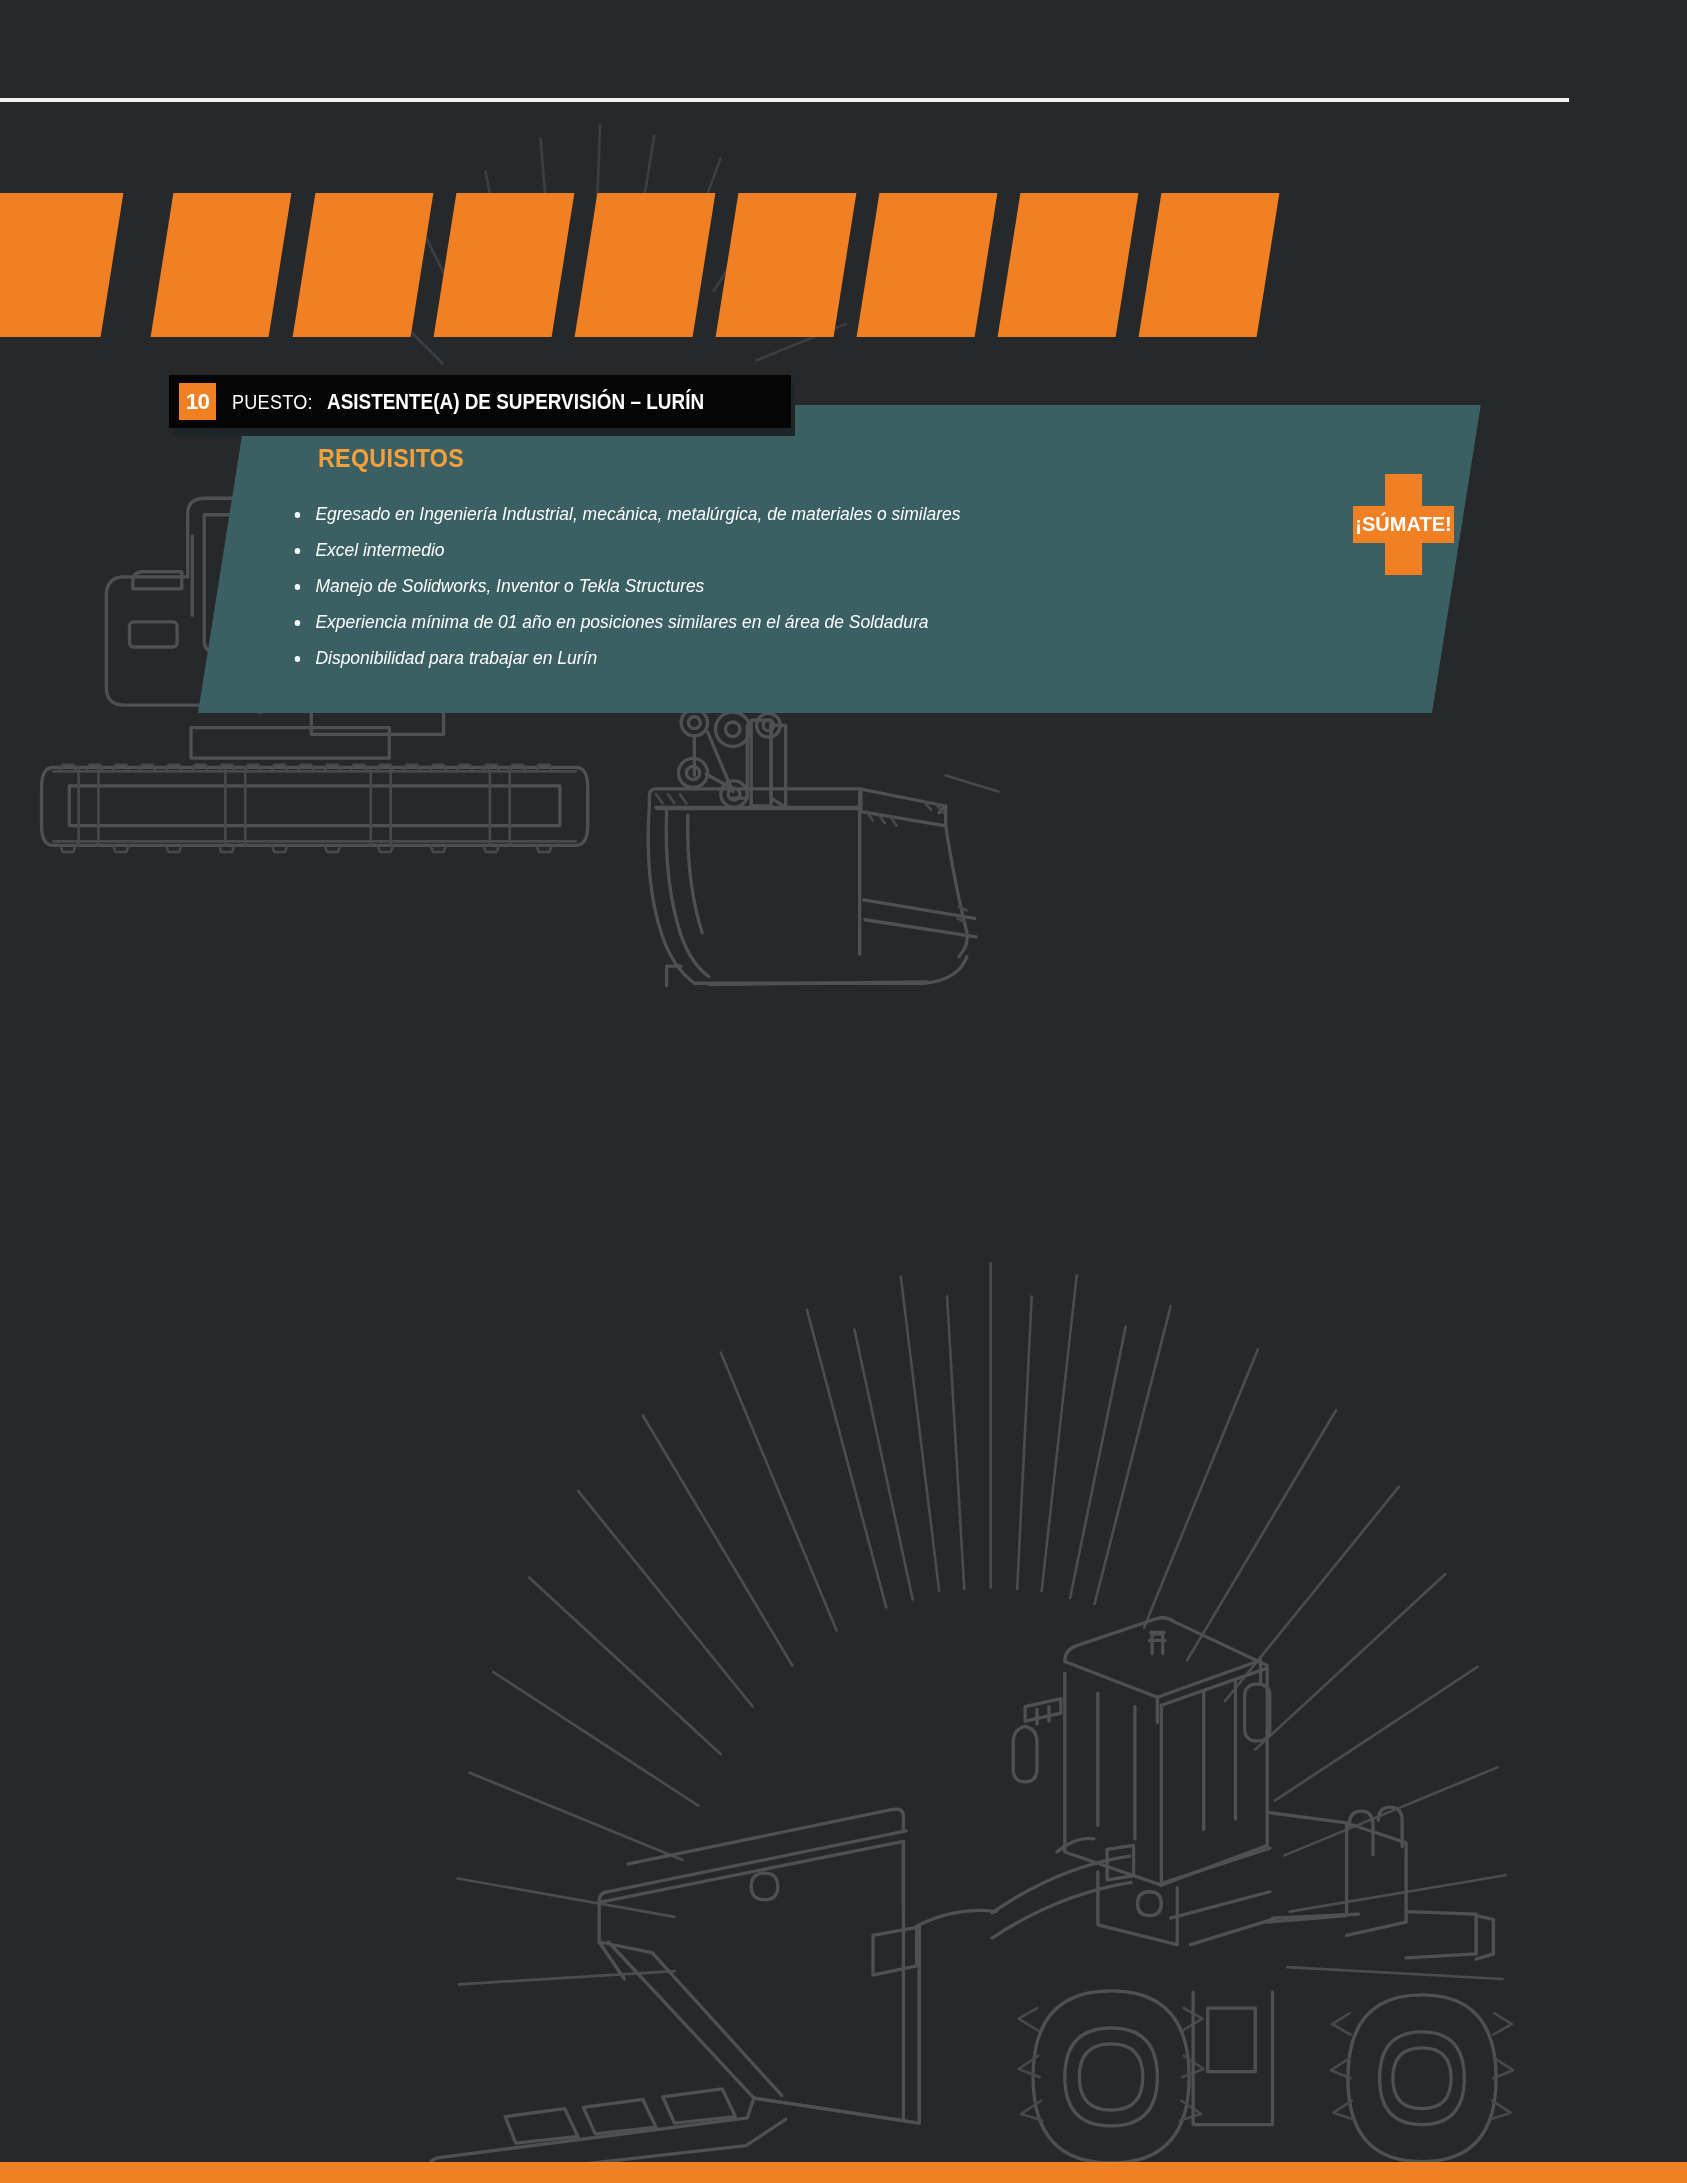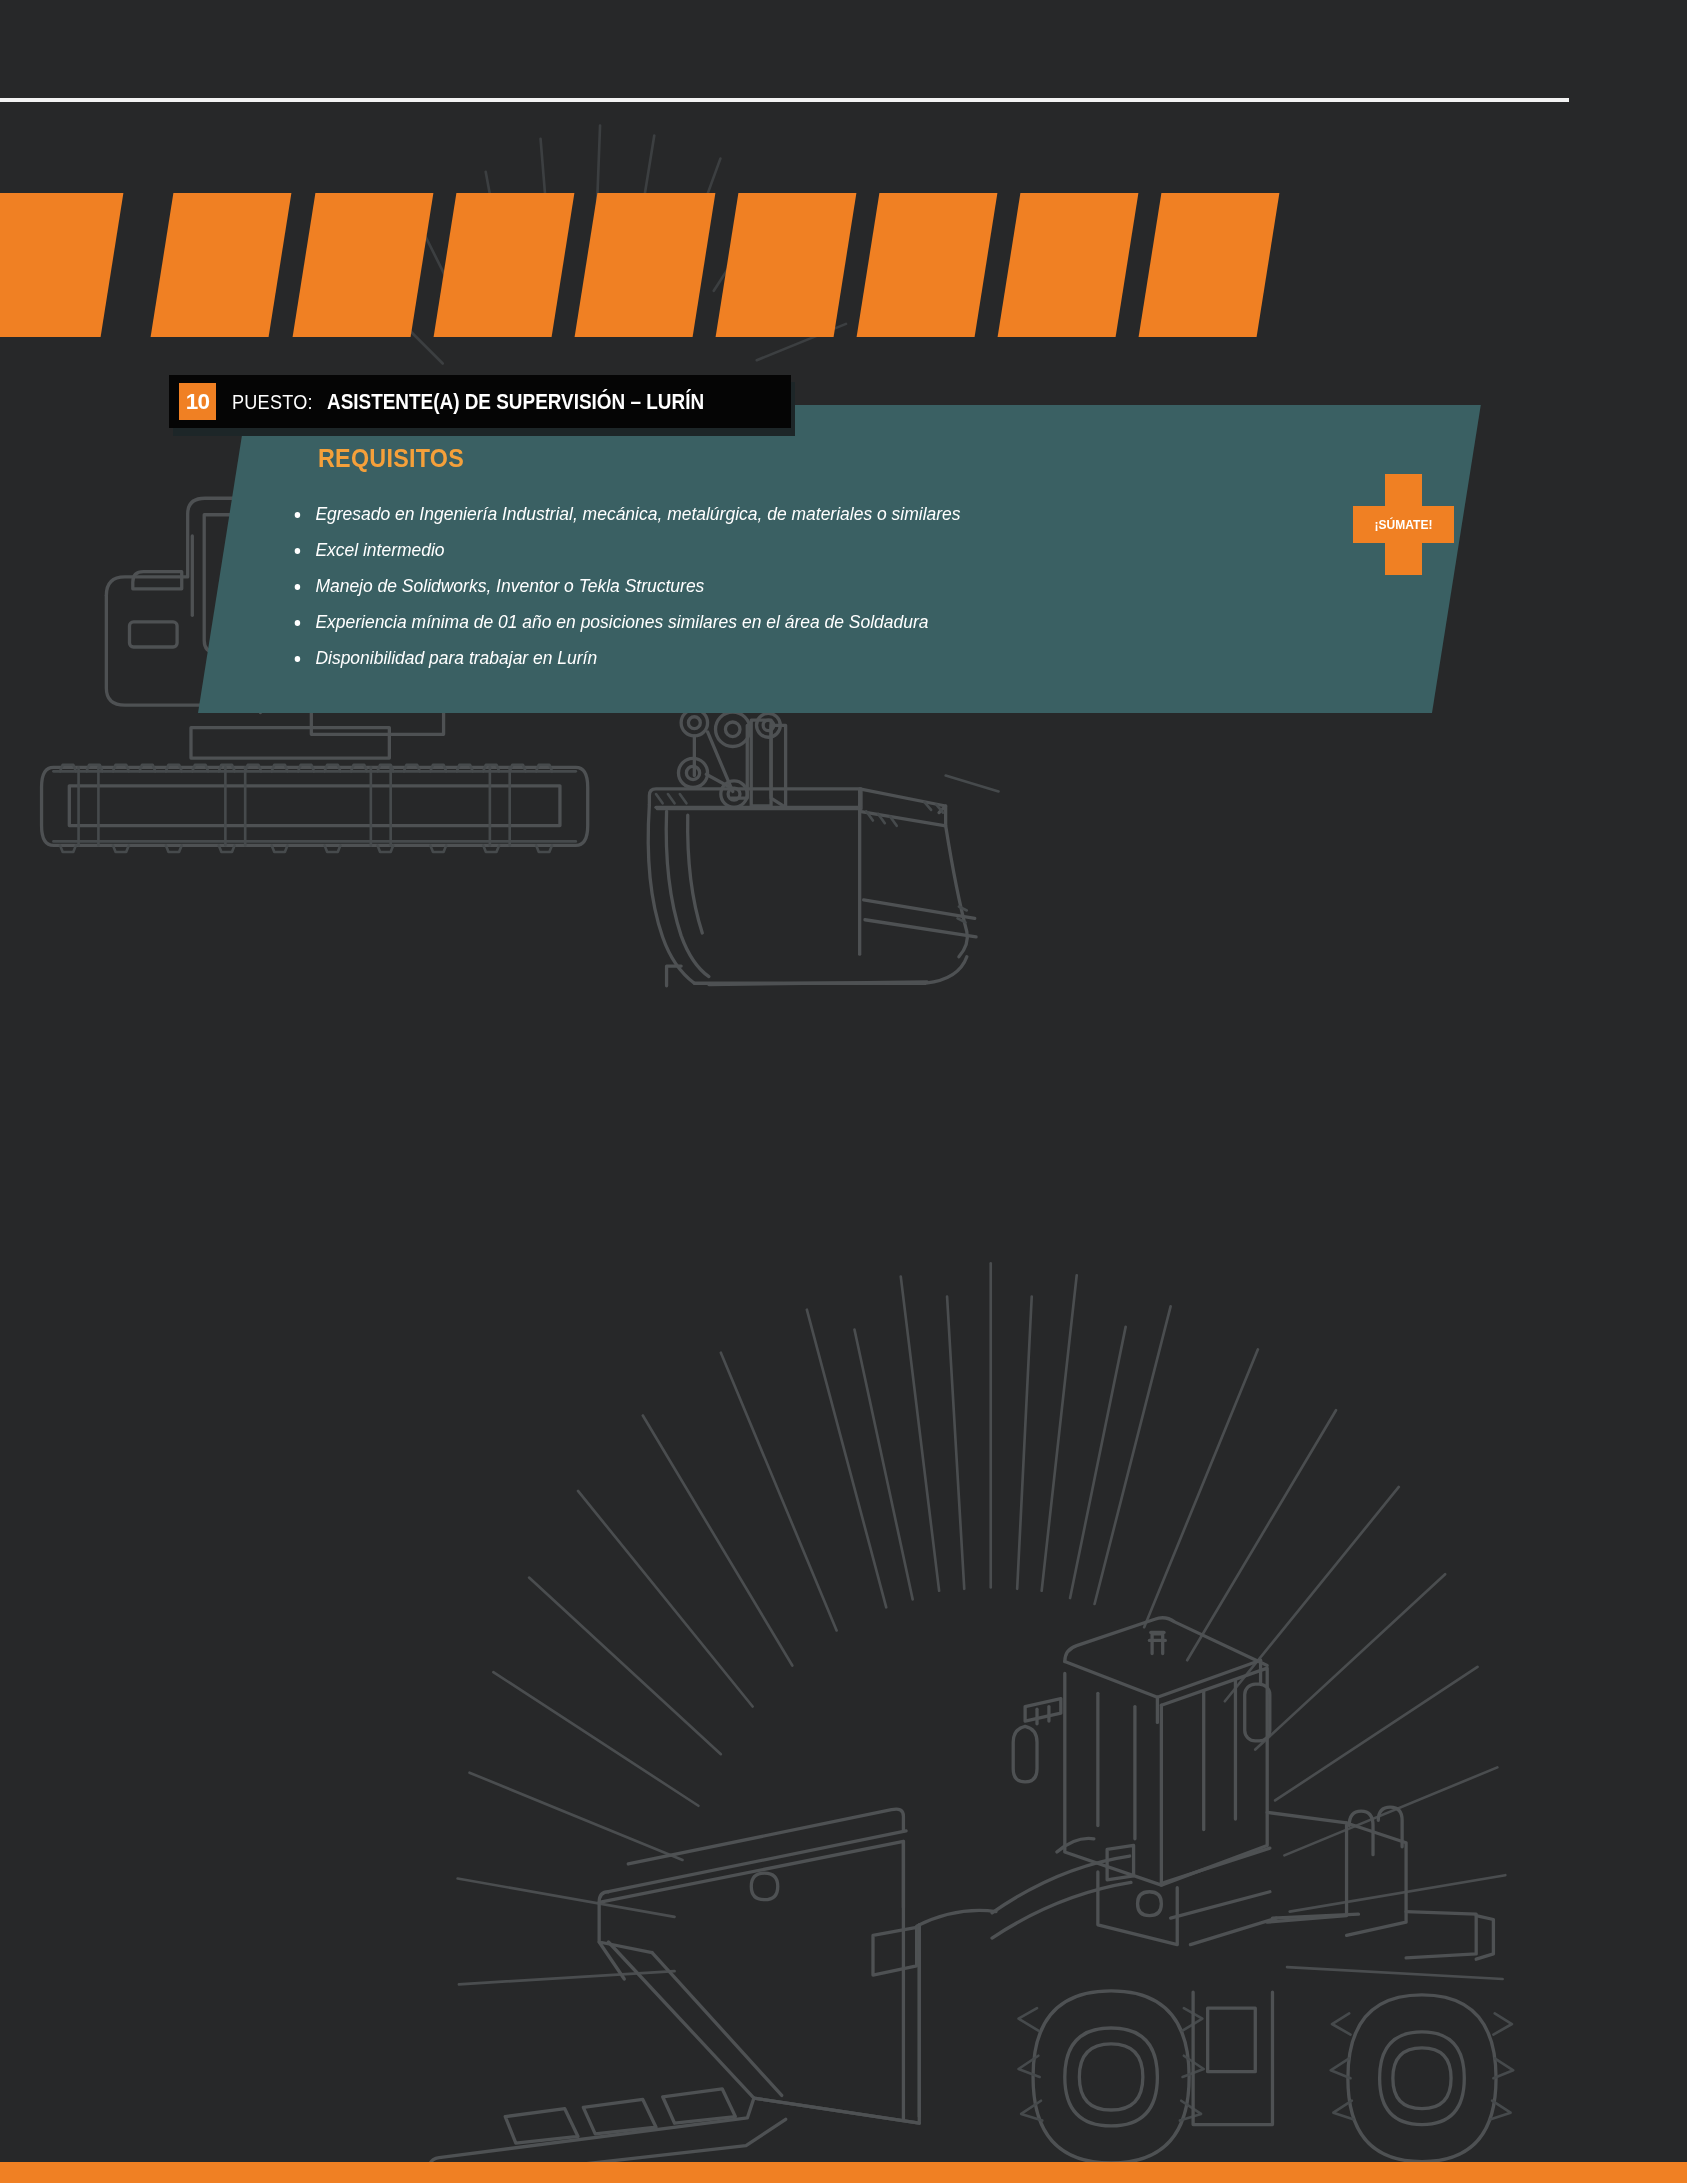--- a/index.html
+++ b/index.html
@@ -92,21 +92,21 @@
   }
   .cross .bar-v{
     position:absolute;left:32px;top:0;width:37px;height:101px;background:#f08023;
   }
   .cross .bar-h{
     position:absolute;left:0;top:32px;width:101px;height:37px;background:#f08023;
   }
   .cross .cross-label{
     position:absolute;left:0;top:32px;width:101px;height:37px;
     display:flex;align-items:center;justify-content:center;
-    color:#ffffff;font-size:12px;font-weight:bold;letter-spacing:0px;
+    color:#ffffff;font-size:20px;font-weight:bold;letter-spacing:0px;
     z-index:3;
   }
 
   
   .footer-bar{
     position:absolute;left:0;bottom:0;width:1687px;height:21px;
     background:#f08023;
   }
 
   

